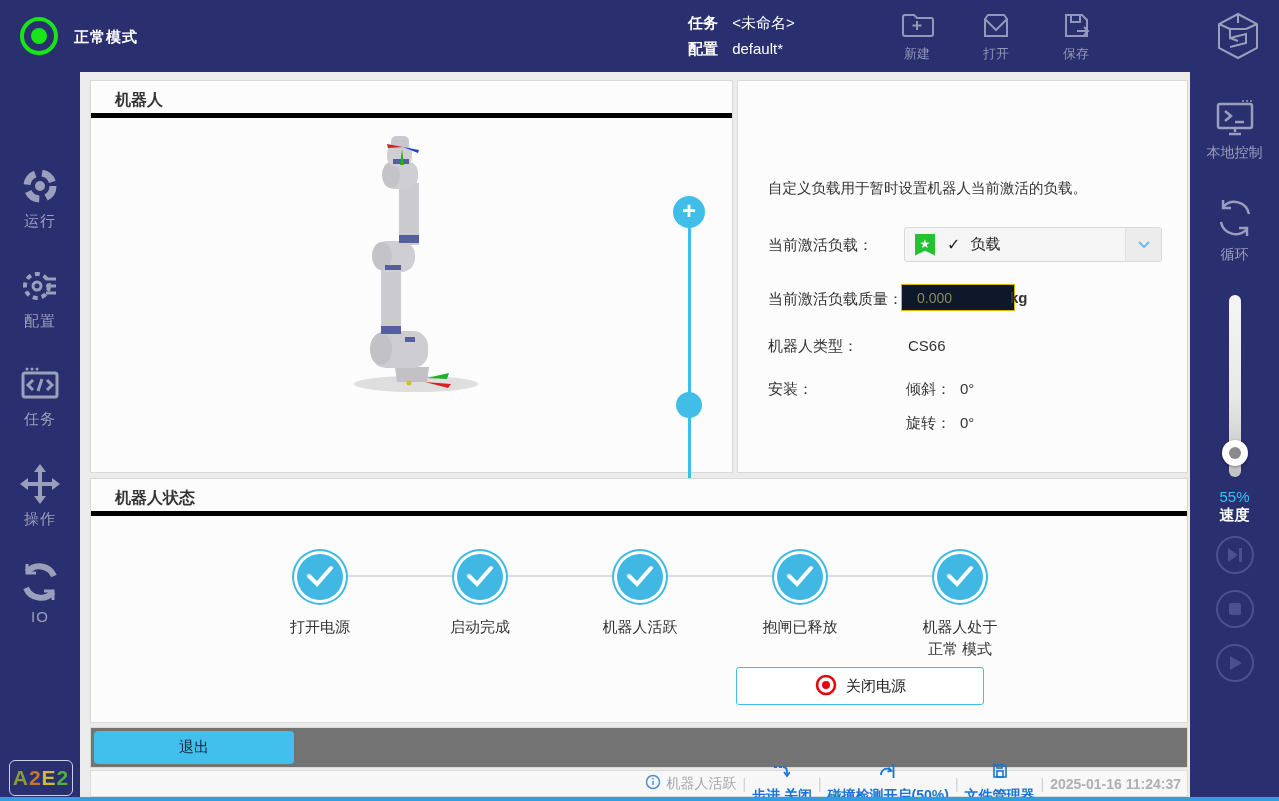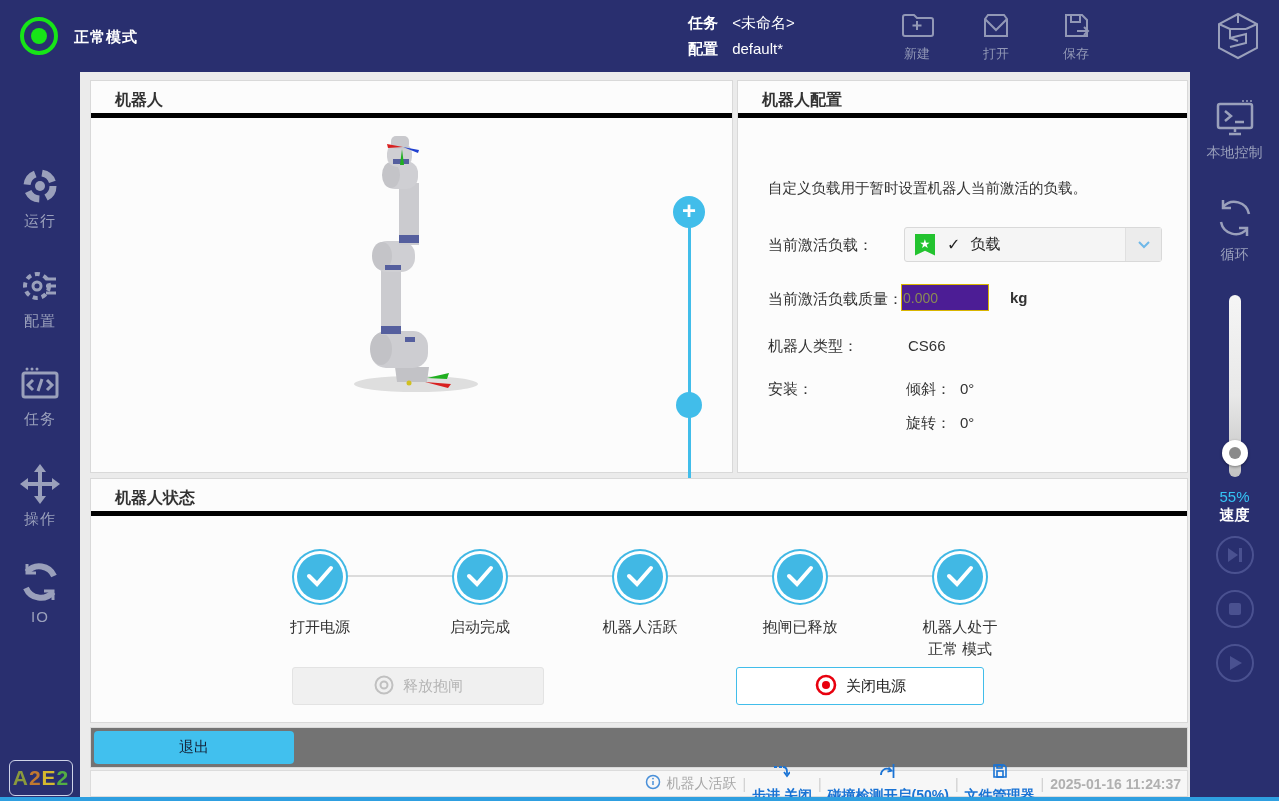--- a/index.html
+++ b/index.html
@@ -59,21 +59,21 @@
   .zoom-thumb { position:absolute; left:3px; top:196px; width:26px; height:26px; background:#41bdea; border-radius:50%; cursor:pointer; }
 
   
   .cfg-desc { position:absolute; left:30px; top:98px; font-size:14.5px; color:#333; }
   .cfg-label { position:absolute; left:30px; font-size:15px; color:#333; }
   .dropdown { position:absolute; left:166px; top:146px; width:258px; height:35px; background:#f5f5f5; border:1px solid #d9d9d9; border-radius:3px; display:flex; align-items:center; cursor:pointer; }
   .bookmark { width:20px; height:22px; background:#23c32f; margin-left:10px; clip-path:polygon(0 0,100% 0,100% 100%,50% 78%,0 100%); color:#fff; font-size:12px; text-align:center; line-height:20px; }
   .dd-check { margin-left:12px; font-size:16px; color:#222; }
   .dd-value { margin-left:10px; font-size:15px; color:#222; flex:1; }
   .dd-caret { width:36px; height:33px; background:#ececec; border-left:1px solid #e0e0e0; display:flex; align-items:center; justify-content:center; }
-  .mass-input { position:absolute; left:163px; top:203px; width:88px; height:27px; background:#4c1d95; border:1px solid #d9b500; font-size:14px; color:#8a8a55; padding-left:1px; font-family:"Liberation Sans",sans-serif; }
+  .mass-input { position:absolute; left:163px; top:203px; width:114px; height:27px; background:#0f172a; border:1px solid #d9b500; font-size:14px; color:#8a8a55; padding-left:15px; font-family:"Liberation Sans",sans-serif; }
   .mass-unit { position:absolute; left:272px; top:208px; font-size:15px; font-weight:bold; color:#333; }
   .cfg-value { position:absolute; font-size:15px; color:#333; }
 
   
   .steps-line { position:absolute; left:229px; top:96px; width:640px; height:2px; background:#dcdcdc; }
   .step { position:absolute; top:72px; width:160px; text-align:center; }
   .step-circle { width:46px; height:46px; margin:3px auto 0; border-radius:50%; background:#41b8e4; box-shadow:0 0 0 3px #fff, 0 0 0 5px #41b8e4; position:relative; }
   .step-circle svg { position:absolute; left:9px; top:11px; }
   .step-lab { margin-top:16px; font-size:15px; color:#333; line-height:22px; }
   .sp-btn { position:absolute; top:188px; height:38px; border-radius:3px; font-size:15px; display:flex; align-items:center; justify-content:center; gap:8px; cursor:pointer; }
@@ -290,21 +290,20 @@
 
   <div class="zoom-ctl">
     <div class="zoom-line"></div>
     <div class="zoom-btn" style="top:0">+</div>
     <div class="zoom-thumb"></div>
     <div class="zoom-btn" style="top:293px">−</div>
   </div>
 </div>
 
 <div class="panel config-panel">
-  <div class="panel-head">机器人配置</div>
 
   <div class="cfg-desc">自定义负载用于暂时设置机器人当前激活的负载。</div>
 
   <div class="cfg-label" style="top:155px">当前激活负载：</div>
   <div class="dropdown">
     <span class="bookmark">★</span>
     <span class="dd-check">✓</span>
     <span class="dd-value">负载</span>
     <span class="dd-caret">
       <svg width="12" height="8" viewBox="0 0 12 8" fill="none" stroke="#6fb8e8" stroke-width="2">
@@ -366,29 +365,20 @@
   </div>
   <div class="step" style="left:789px">
     <div class="step-circle">
       <svg width="28" height="22" viewBox="0 0 28 22" fill="none" stroke="#fff" stroke-width="4" stroke-linecap="round">
           <path d="M3 11 l8 8 L25 3"></path>
         </svg>
     </div>
     <div class="step-lab"><span>机器人处于</span><br><span>正常 模式</span></div>
   </div>
 
-  <div class="sp-btn btn-brake">
-    <span>
-      <svg width="22" height="22" viewBox="0 0 22 22" fill="none" stroke="#c0c0c0" stroke-width="2">
-          <circle cx="11" cy="11" r="8.5"></circle>
-          <circle cx="11" cy="11" r="3.5"></circle>
-        </svg>
-    </span>
-    <span>释放抱闸</span>
-  </div>
   <div class="sp-btn btn-power">
     <span>
       <svg width="24" height="24" viewBox="0 0 24 24" fill="none">
           <circle cx="12" cy="12" r="9" stroke="#e8000e" stroke-width="2.6"></circle>
           <circle cx="12" cy="12" r="4" fill="#e8000e"></circle>
         </svg>
     </span>
     <span>关闭电源</span>
   </div>
 </div>

